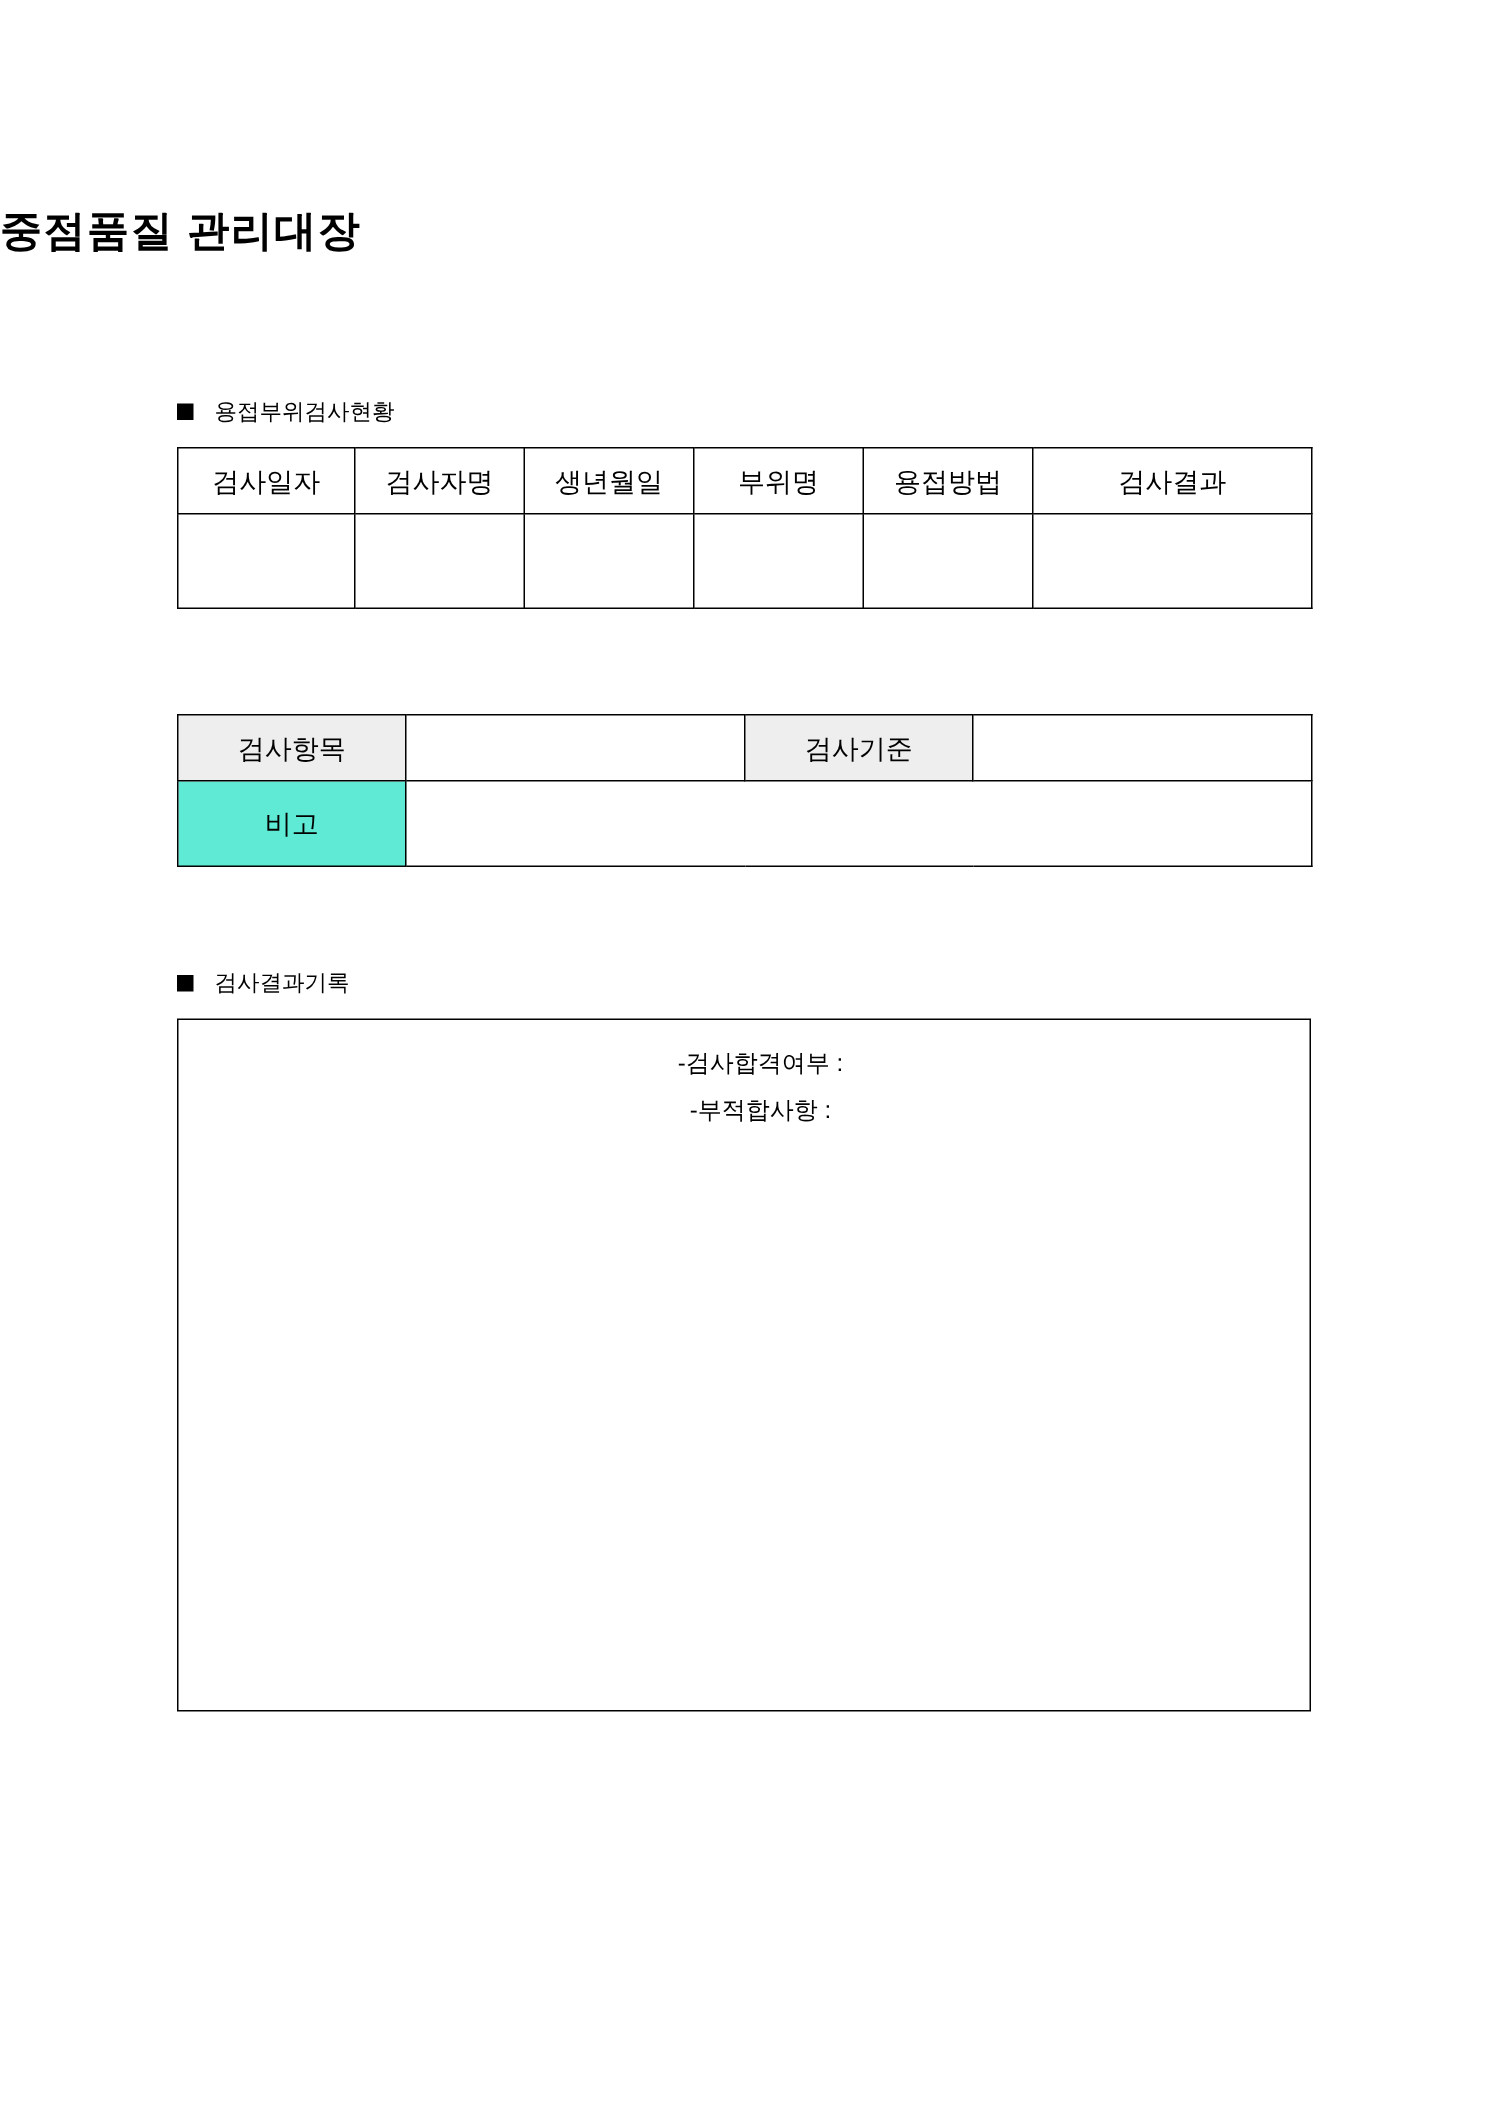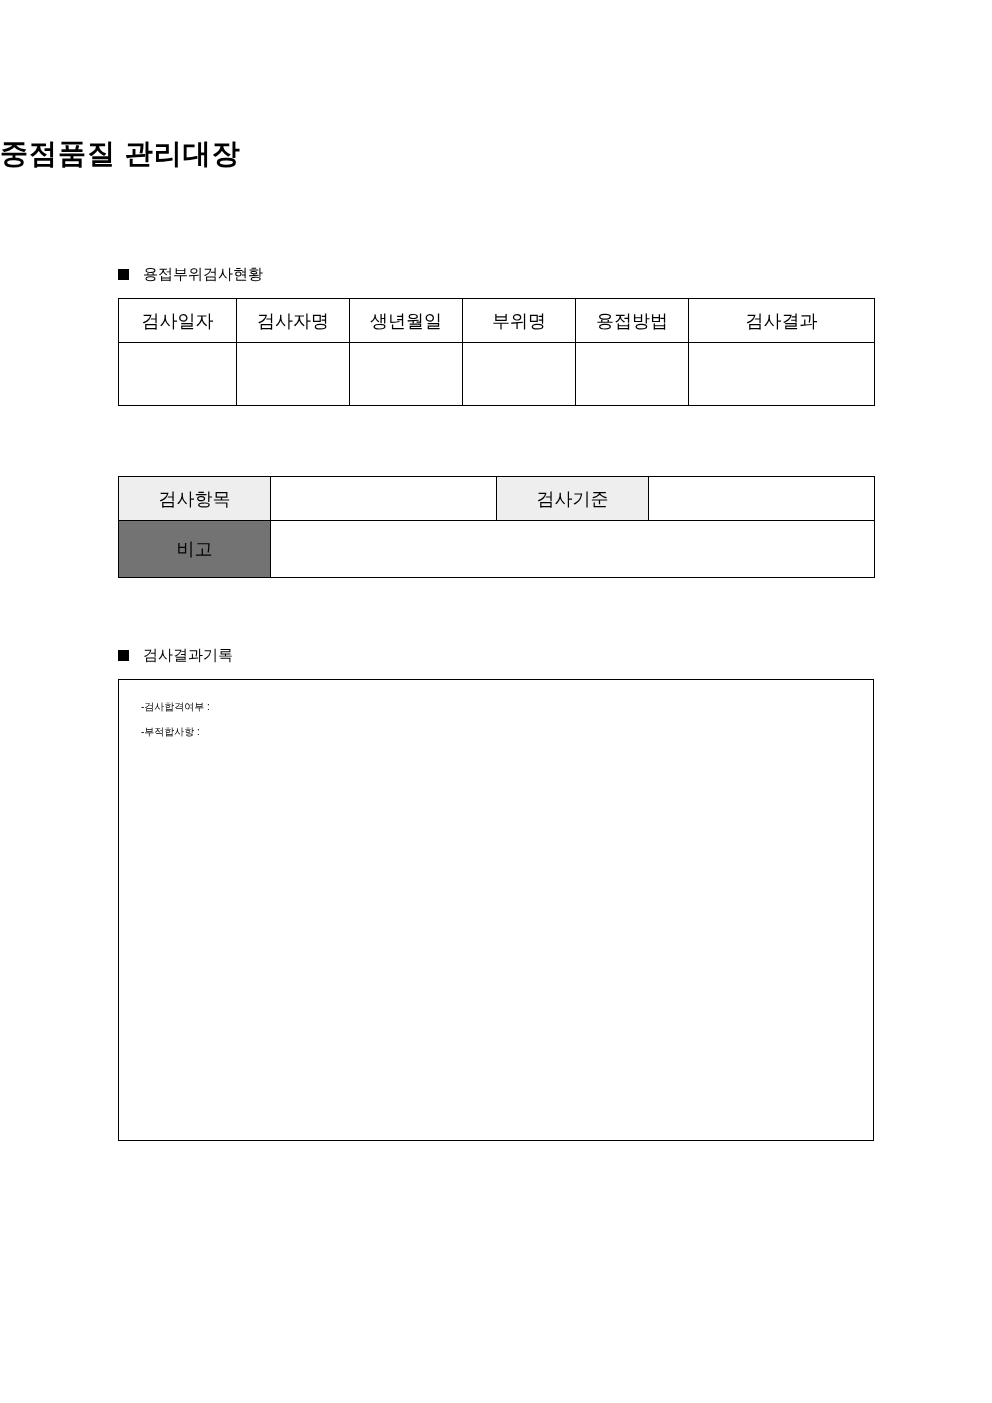--- a/index.html
+++ b/index.html
@@ -89,42 +89,43 @@
   .tbl-detail col.v2 { width: 226px; }
   .tbl-detail td.lbl {
     background: #eeeeee;
     height: 43px;
   }
   .tbl-detail td.val {
     background: #ffffff;
     height: 43px;
   }
   .tbl-detail td.lbl-tall {
-    background: #737373;
+    background: #5eead4;
     height: 56px;
   }
   .tbl-detail td.val-tall {
     background: #ffffff;
     height: 56px;
   }
 
   
   .record-box {
     width: 756px;
     height: 462px;
     border: 1px solid #000000;
     box-sizing: border-box;
     padding: 22px 0 0 22px;
     background: #ffffff;
   }
   .record-line {
-    font-size: 10px;
+    font-size: 16px;
     line-height: 1.0;
     margin-bottom: 15px;
     white-space: pre;
+    text-align: center;
   }
 </style>
 </head>
 <body>
 
 <div class="page">
 
   <div class="doc-title">중점품질 관리대장</div>
 
   <div class="section sec1">

